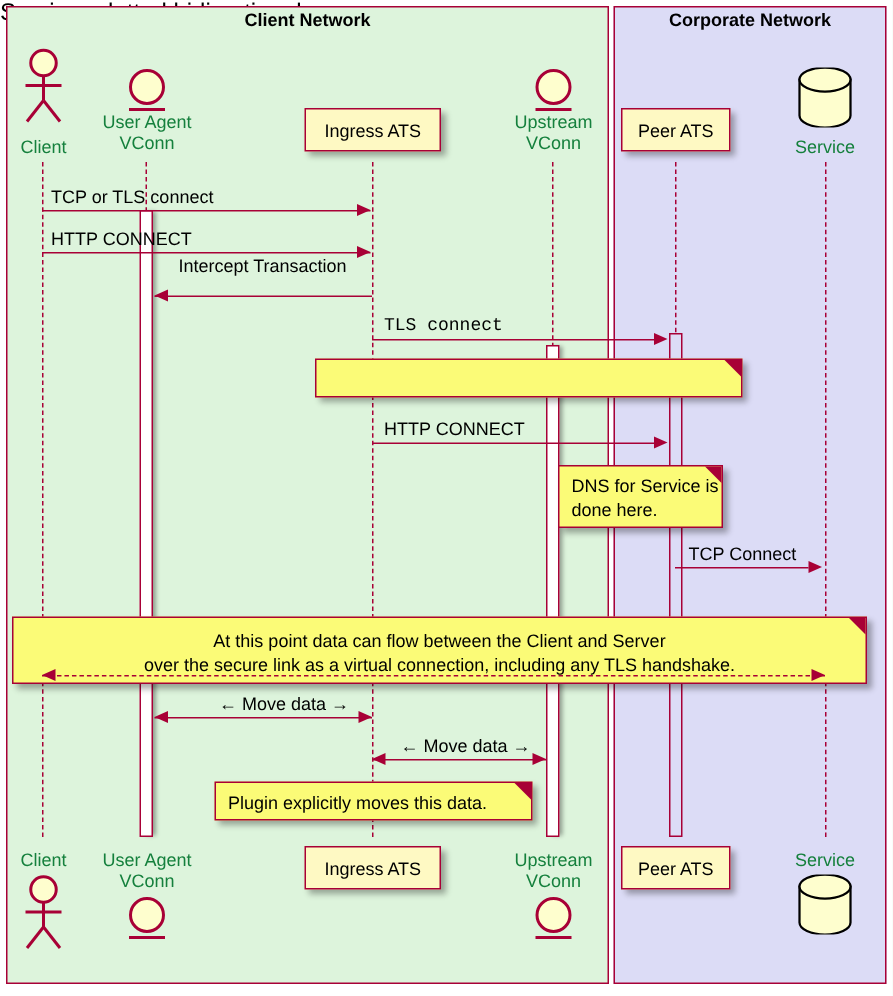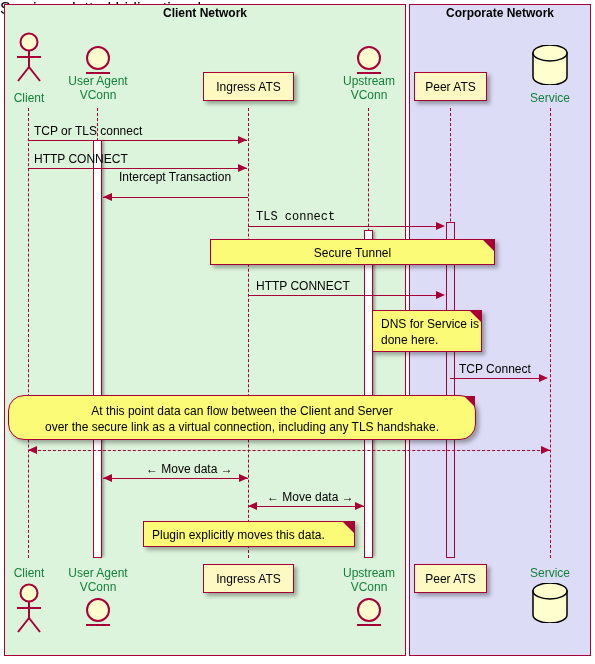--- a/index.html
+++ b/index.html
@@ -237,21 +237,20 @@
   
   <div class="msg-label" style="left:256px; top:210px;font-family:Liberation Mono, monospace;">TLS connect</div>
   <div class="msg-line" style="left:248px; top:226px; width:189px;"></div>
   <div class="arrow-r" style="left:436px; top:222px;"></div>
 
   
   <div class="note" style="left:210px; top:239px; width:285px; height:26px;">
     <div class="note-fold">
       <div class="note-fold-inner"></div>
     </div>
-    <div class="note-text center">Secure Tunnel</div>
   </div>
 
   
   <div class="msg-label" style="left:256px; top:279px;">HTTP CONNECT</div>
   <div class="msg-line" style="left:248px; top:295px; width:189px;"></div>
   <div class="arrow-r" style="left:436px; top:291px;"></div>
 
   
   <div class="note" style="left:372px; top:310px; width:110px; height:42px;">
     <div class="note-fold">
@@ -260,21 +259,21 @@
     <div class="note-text">DNS for Service is
 done here.</div>
   </div>
 
   
   <div class="msg-label" style="left:459px; top:362px;">TCP Connect</div>
   <div class="msg-line" style="left:450px; top:378px; width:89px;"></div>
   <div class="arrow-r" style="left:539px; top:374px;"></div>
 
   
-  <div class="note" style="left:8px; top:395px; width:468px; height:45px;border-radius:16px;">
+  <div class="note" style="left:8px; top:411px; width:570px; height:45px;">
     <div class="note-fold">
       <div class="note-fold-inner"></div>
     </div>
     <div class="note-text center" style="top:7px;">At this point data can flow between the Client and Server
 over the secure link as a virtual connection, including any TLS handshake.</div>
   </div>
 
    Service : dotted bidirectional --&gt;
   <div class="msg-line dotted" style="left:28px; top:450px; width:522px;"></div>
   <div class="arrow-l" style="left:28px; top:446px;"></div>

